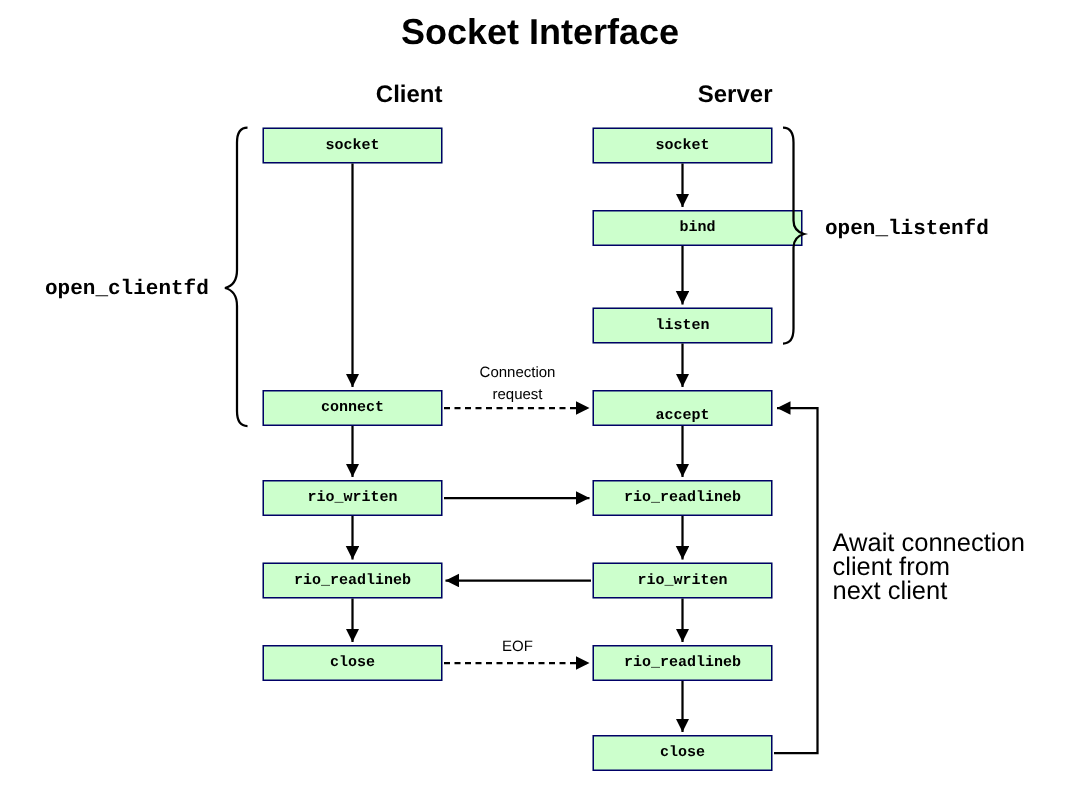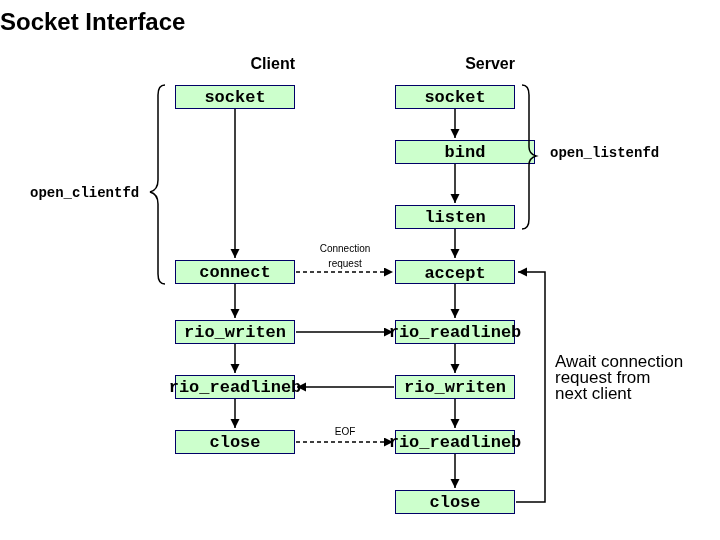--- a/index.html
+++ b/index.html
@@ -9,20 +9,21 @@
   }
   .stage {
     position: relative;
     width: 720px;
     height: 540px;
   }
   .title {
     position: absolute;
     left: 0; right: 0;
     top: 8px;
+    text-align: center;
     font-family: Verdana, Geneva, sans-serif;
     font-weight: 700;
     font-size: 24px;
   }
   .plain-label {
     position: absolute;
     font-family: Verdana, Geneva, sans-serif;
     font-weight: 700;
     font-size: 16px;
     text-align: right;
@@ -33,21 +34,21 @@
     font-weight: 700;
     font-size: 14px;
     white-space: nowrap;
   }
   .box {
     position: absolute;
     background: #ccffcc;
     border: 1.5px solid #000066;
     font-family: "Courier New", monospace;
     font-weight: 700;
-    font-size: 17px;
+    font-size: 10px;
     display: flex;
     align-items: center;
     justify-content: center;
     box-sizing: border-box;
   }
   .anno {
     position: absolute;
     font-family: Arial, Helvetica, sans-serif;
     font-size: 17px;
   }
@@ -116,21 +117,21 @@
     </div>
 
   <div class="mono-label" style="left:30px; top:185px;">open_clientfd</div>
   <div class="mono-label" style="left:550px; top:145px;">open_listenfd</div>
 
   <div class="midtext" style="left:300px; top:243px; width:90px;">Connection</div>
   <div class="midtext" style="left:300px; top:258px; width:90px;">request</div>
   <div class="midtext" style="left:310px; top:426px; width:70px;">EOF</div>
 
   <div class="anno" style="left:555px; top:352px;">Await connection</div>
-  <div class="anno" style="left:555px; top:368px;">request from</div>
+  <div class="anno" style="left:555px; top:368px;">client from</div>
   <div class="anno" style="left:555px; top:384px;">next client</div>
 
   <svg class="overlay" viewBox="0 0 720 540">
     <defs>
       <marker id="ah" markerWidth="8" markerHeight="8" refX="6" refY="3" orient="auto">
         <path d="M0,0 L6,3 L0,6 Z" fill="#000"></path>
       </marker>
     </defs>
 
     <path d="M165,85 Q158,85 158,95 L158,180 Q158,190 150,192 Q158,194 158,204 L158,274 Q158,284 165,284" fill="none" stroke="#000" stroke-width="1.5"></path>

